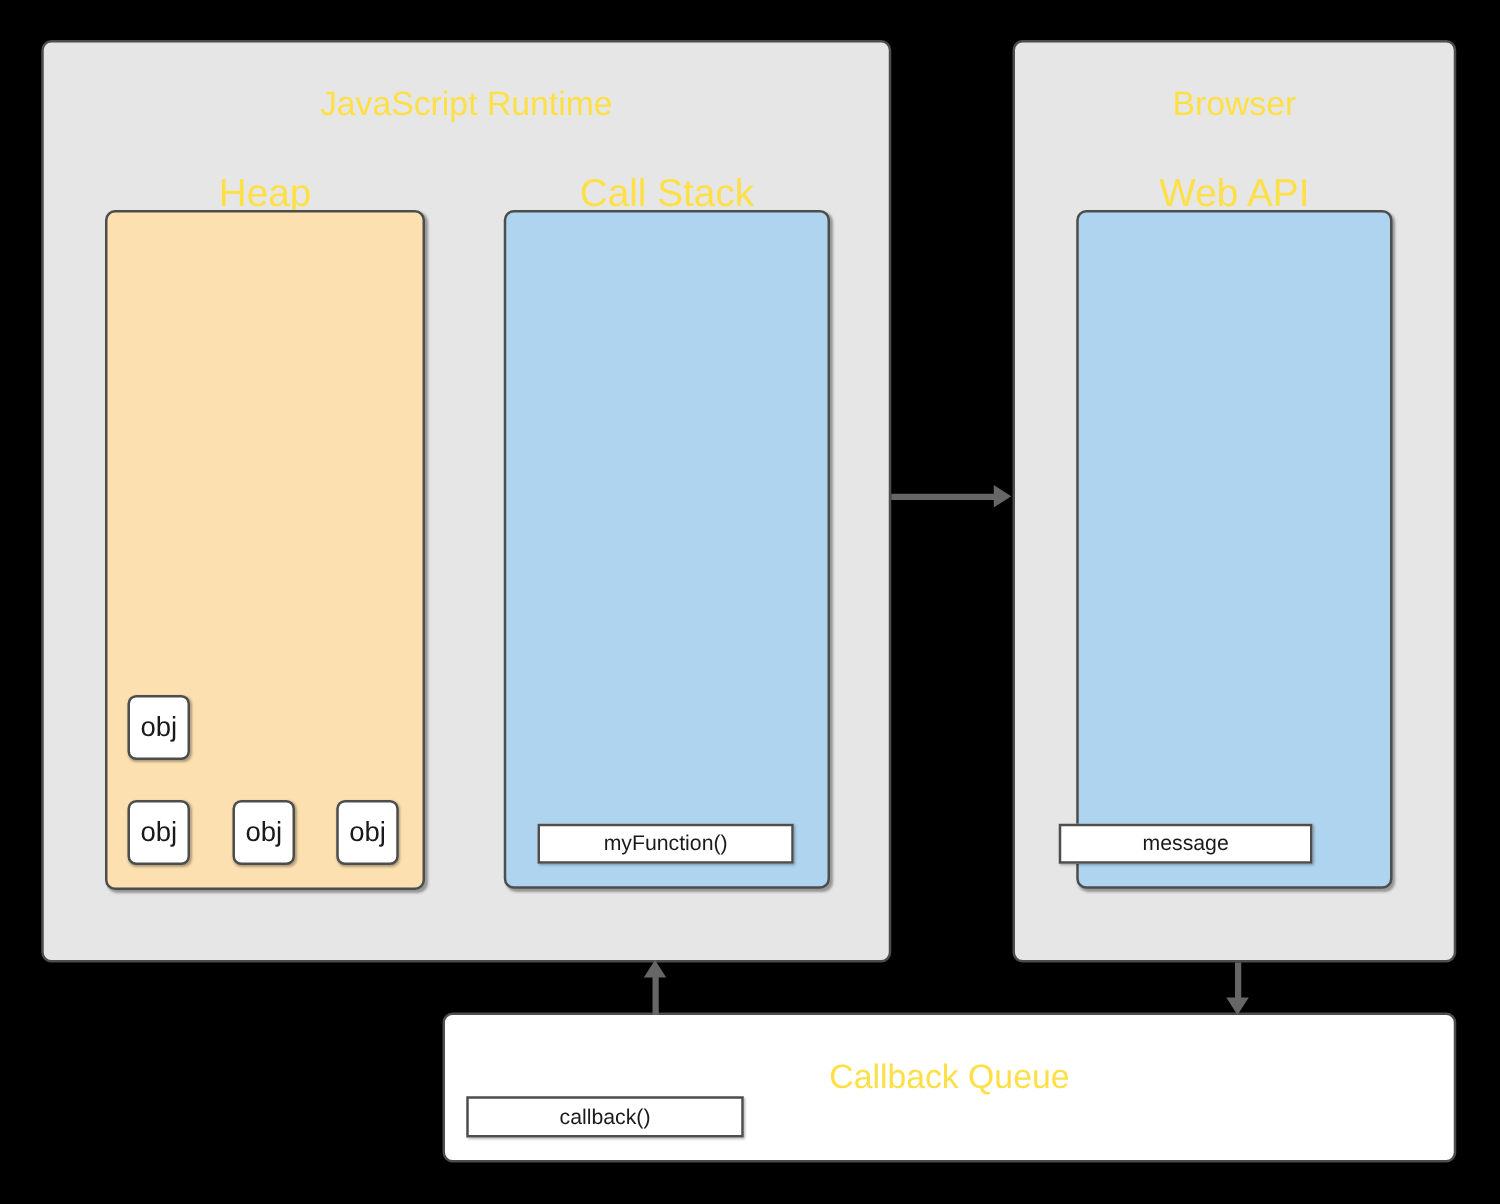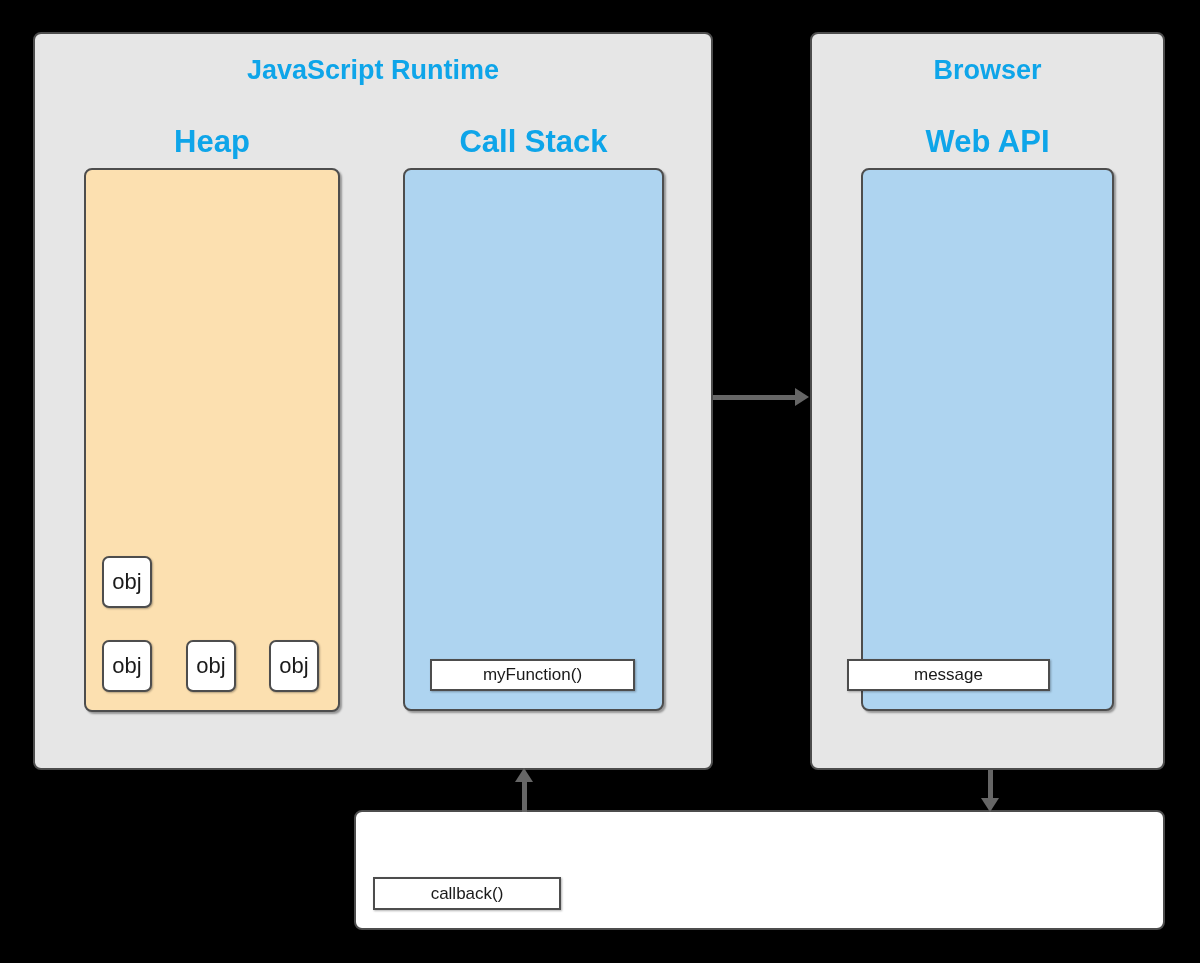--- a/index.html
+++ b/index.html
@@ -34,23 +34,24 @@
     background: #aed4f0;
   }
   .white-box {
     background: #ffffff;
   }
 
   
   .title {
     position: absolute;
     text-align: center;
-    font-weight: bold;
-    color: #0ea5e9;
+    font-weight: normal;
+    color: #fde047;
     white-space: nowrap;
+    margin-top: 13px;
   }
   .title-lg { font-size: 27px; }
   .title-md { font-size: 31px; }
 
   
   .chip {
     position: absolute;
     box-sizing: border-box;
     background: #ffffff;
     border: 2px solid #4d4d4d;
@@ -127,22 +128,23 @@
   <div class="title title-md" style="left:861px; top:124px; width:253px;">Web API</div>
 
   <div class="title title-lg" style="left:810px; top:55px; width:355px;">Browser</div>
 
   <div class="box blue-box" style="left:861px; top:168px; width:253px; height:543px;"></div>
 
   <div class="chip" style="left:847px; top:659px; width:203px; height:32px;">message</div>
 
   <div class="box white-box" style="left:354px; top:810px; width:811px; height:120px;"></div>
 
+  <div class="title title-lg" style="left:354px; top:833px; width:811px;">Callback Queue</div>
 
-  <div class="chip" style="left:373px; top:877px; width:188px; height:33px;">callback()</div>
+  <div class="chip" style="left:373px; top:877px; width:222px; height:33px;">callback()</div>
 
   <div class="conn h-line" style="left:713px; top:395px; width:86px;"></div>
   <div class="arrow arrow-right" style="left:795px; top:388px;"></div>
 
   <div class="conn v-line" style="left:988px; top:770px; height:32px;"></div>
   <div class="arrow arrow-down" style="left:981px; top:798px;"></div>
 
   <div class="conn v-line" style="left:522px; top:780px; height:32px;"></div>
   <div class="arrow arrow-up" style="left:515px; top:768px;"></div>
 

